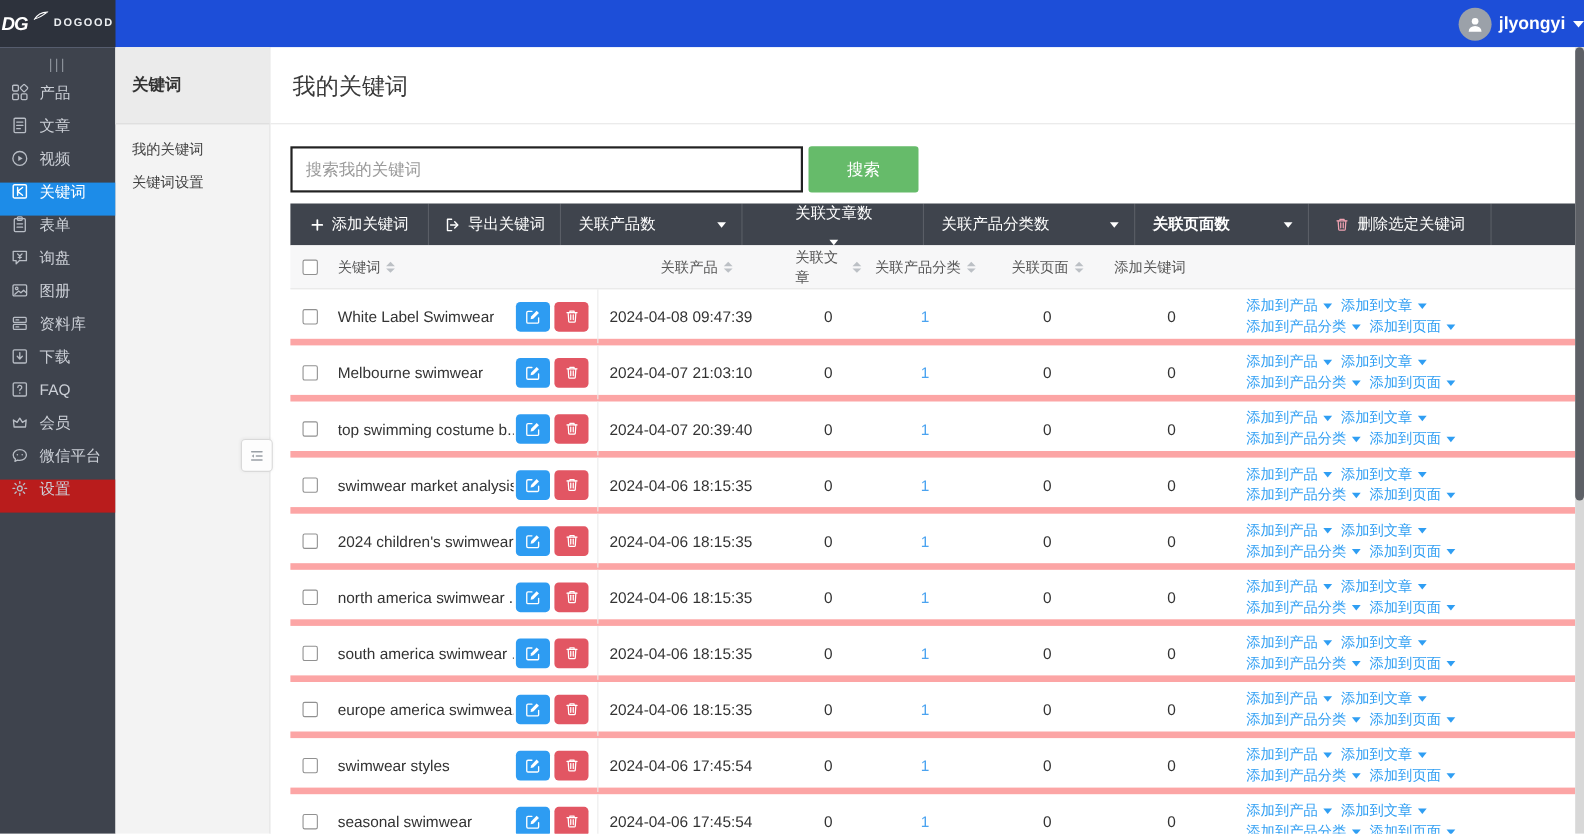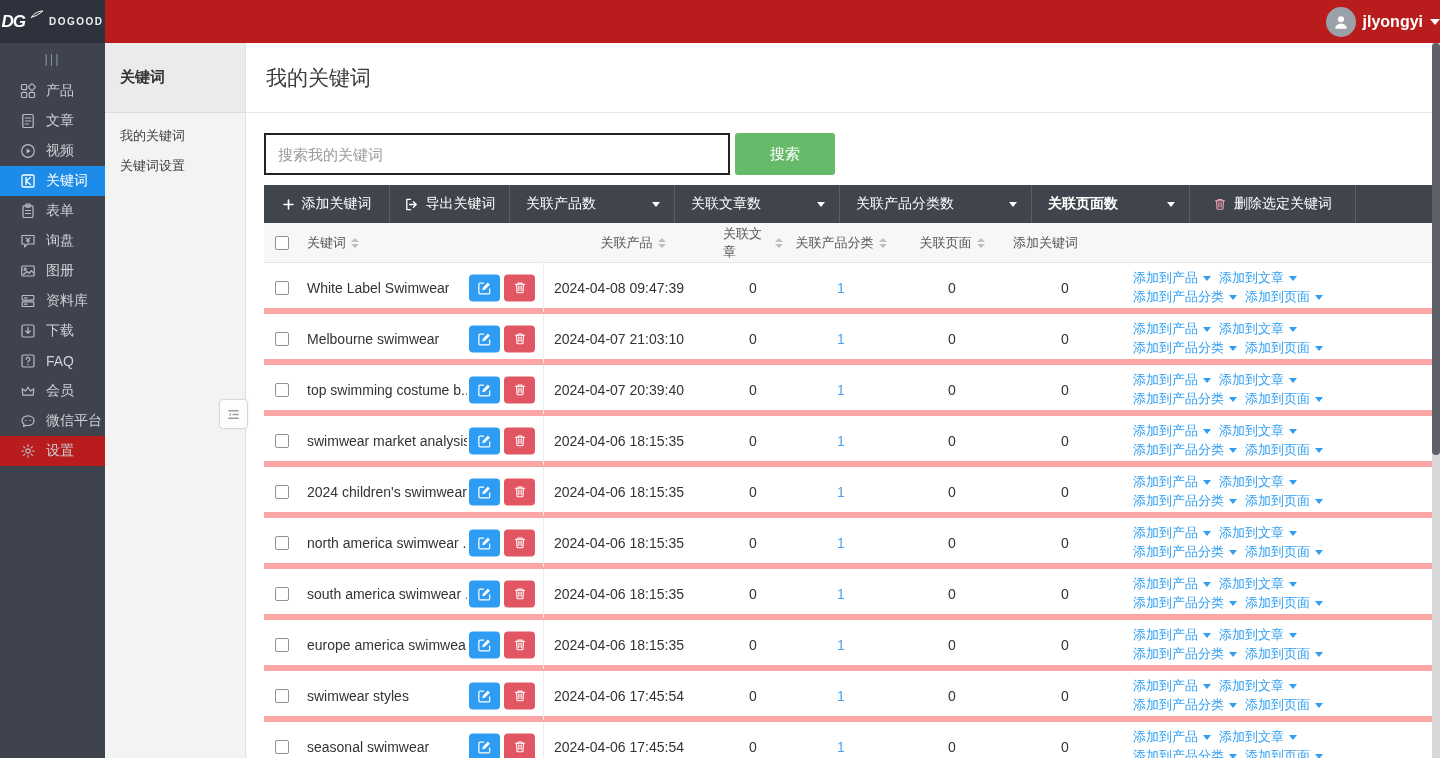--- a/index.html
+++ b/index.html
@@ -1,37 +1,37 @@
 <!DOCTYPE html>
 <html><head>
 <meta charset="utf-8">
 <style>
   * { margin:0; padding:0; box-sizing:border-box; }
   html,body { width:1440px; height:758px; overflow:hidden; }
   body { font-family:"Liberation Sans","DejaVu Sans",sans-serif; background:#fff; color:#333; }
   .app { position:relative; width:1440px; height:758px; overflow:hidden; display:flex; flex-direction:column; }
 
   
-  .topbar { height:43px; background:#b91c1c; display:flex; align-items:center; flex:0 0 43px; }
+  .topbar { height:43px; background:#1d4ed8; display:flex; align-items:center; flex:0 0 43px; }
   .logo { width:105px; height:43px; background:#2d323c; display:flex; align-items:center; justify-content:center; gap:5px; }
   .logo .dg { font-size:17px; font-weight:800; font-style:italic; color:#fff; letter-spacing:-1px; position:relative; }
   .logo .brand { font-size:10px; font-weight:700; letter-spacing:1.5px; color:#eceff2; }
   .top-spacer { flex:1; }
   .userbox { display:flex; align-items:center; gap:7px; }
   .avatar { width:30px; height:30px; border-radius:50%; background:#9ba1a9; display:flex; align-items:center; justify-content:center; }
   .username { color:#fff; font-size:16px; font-weight:700; }
   .caret { width:0; height:0; border-left:5px solid transparent; border-right:5px solid transparent; border-top:6px solid #fff; }
 
   
   .cols { flex:1; display:flex; min-height:0; }
 
   
   .sidebar { width:105px; background:#3e434d; flex:0 0 105px; display:flex; flex-direction:column; }
   .sb-handle { color:#8d929b; text-align:center; font-size:13px; letter-spacing:2px; padding:8px 0 10px; cursor:pointer; }
-  .sb-item { height:30px; display:flex; align-items:center; gap:10px; padding-left:20px; color:#ccd0d7; font-size:14px; cursor:pointer; }
+  .sb-item { height:30px; display:flex; gap:10px; padding-left:10px; color:#ccd0d7; font-size:14px; cursor:pointer; }
   .sb-item svg { flex:0 0 16px; color:#b8bdc5; }
   .sb-item.active { background:#1d8ce8; color:#fff; }
   .sb-item.active svg { color:#fff; }
   .sb-item.hl { background:#b91c1c; }
 
   
   .subsidebar { width:141px; flex:0 0 141px; background:#f3f3f3; border-right:1px solid #e0e0e0; display:flex; flex-direction:column; }
   .sub-title { height:70px; background:#ebebeb; border-bottom:1px solid #dcdcdc; display:flex; align-items:center; padding-left:15px; font-size:15px; font-weight:700; color:#333; }
   .sub-menu { padding-top:8px; }
   .sub-item { height:30px; display:flex; align-items:center; padding-left:15px; font-size:13px; color:#404040; cursor:pointer; }
@@ -48,21 +48,21 @@
   .search-input::placeholder { color:#9a9a9a; }
   .search-btn { margin-left:5px; width:100px; height:42px; background:#66bb6a; color:#fff; border:none; font-size:15px; border-radius:3px; cursor:pointer; }
 
   
   .toolbar { margin-top:10px; height:38px; background:#3f444d; display:flex; color:#fff; font-size:14px; }
   .tb-seg { display:flex; align-items:center; justify-content:center; gap:7px; border-right:1px solid rgba(255,255,255,0.14); cursor:pointer; }
   .tb-seg svg { color:#fff; }
   .tb-add { width:126px; }
   .tb-export { width:120px; }
   .tb-filter { justify-content:space-between; padding:0 14px 0 16px; }
-  .tb-f1 { width:165px; } .tb-f2 { width:165px; } .tb-f3 { width:192px; } .tb-f4 { width:158px;font-weight:bold; }
+  .tb-f1 { width:165px; } .tb-f2 { width:165px;flex-direction:column; } .tb-f3 { width:192px; } .tb-f4 { width:158px;font-weight:bold; }
   .tb-del { width:166px; }
   .tb-del svg { color:#f0a2b2; }
   .tb-fill { flex:1; border-right:none; cursor:default; }
   .wcaret { width:0; height:0; border-left:4.5px solid transparent; border-right:4.5px solid transparent; border-top:5.5px solid #fff; }
 
   
   .grid { display:grid; grid-template-columns:36px 243px 180px 60px 116px 106px 120px 307px; }
   .thead { height:40px; background:#f7f7f8; border-bottom:1px solid #e7e7e7; align-items:center; font-size:13px; color:#555; }
   .th { display:flex; align-items:center; }
   .th.c-kw { padding-left:7px; }

